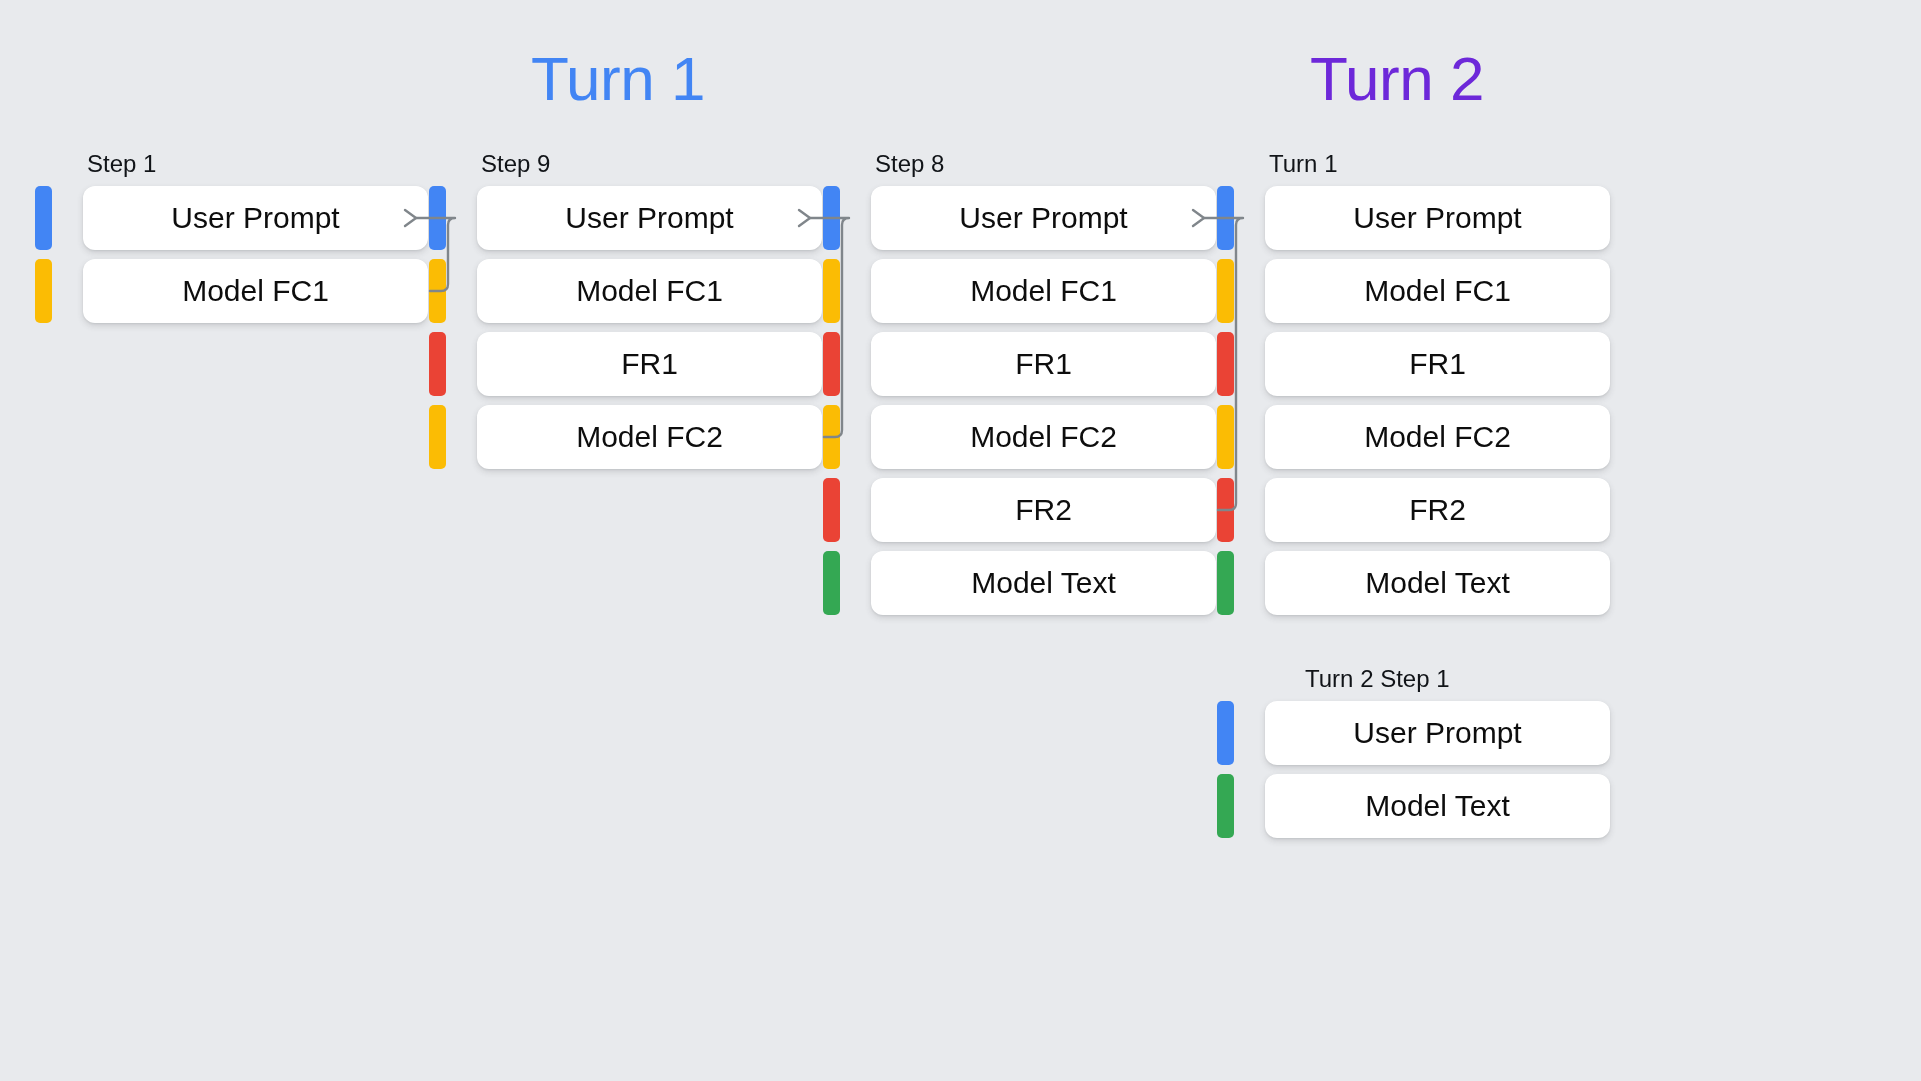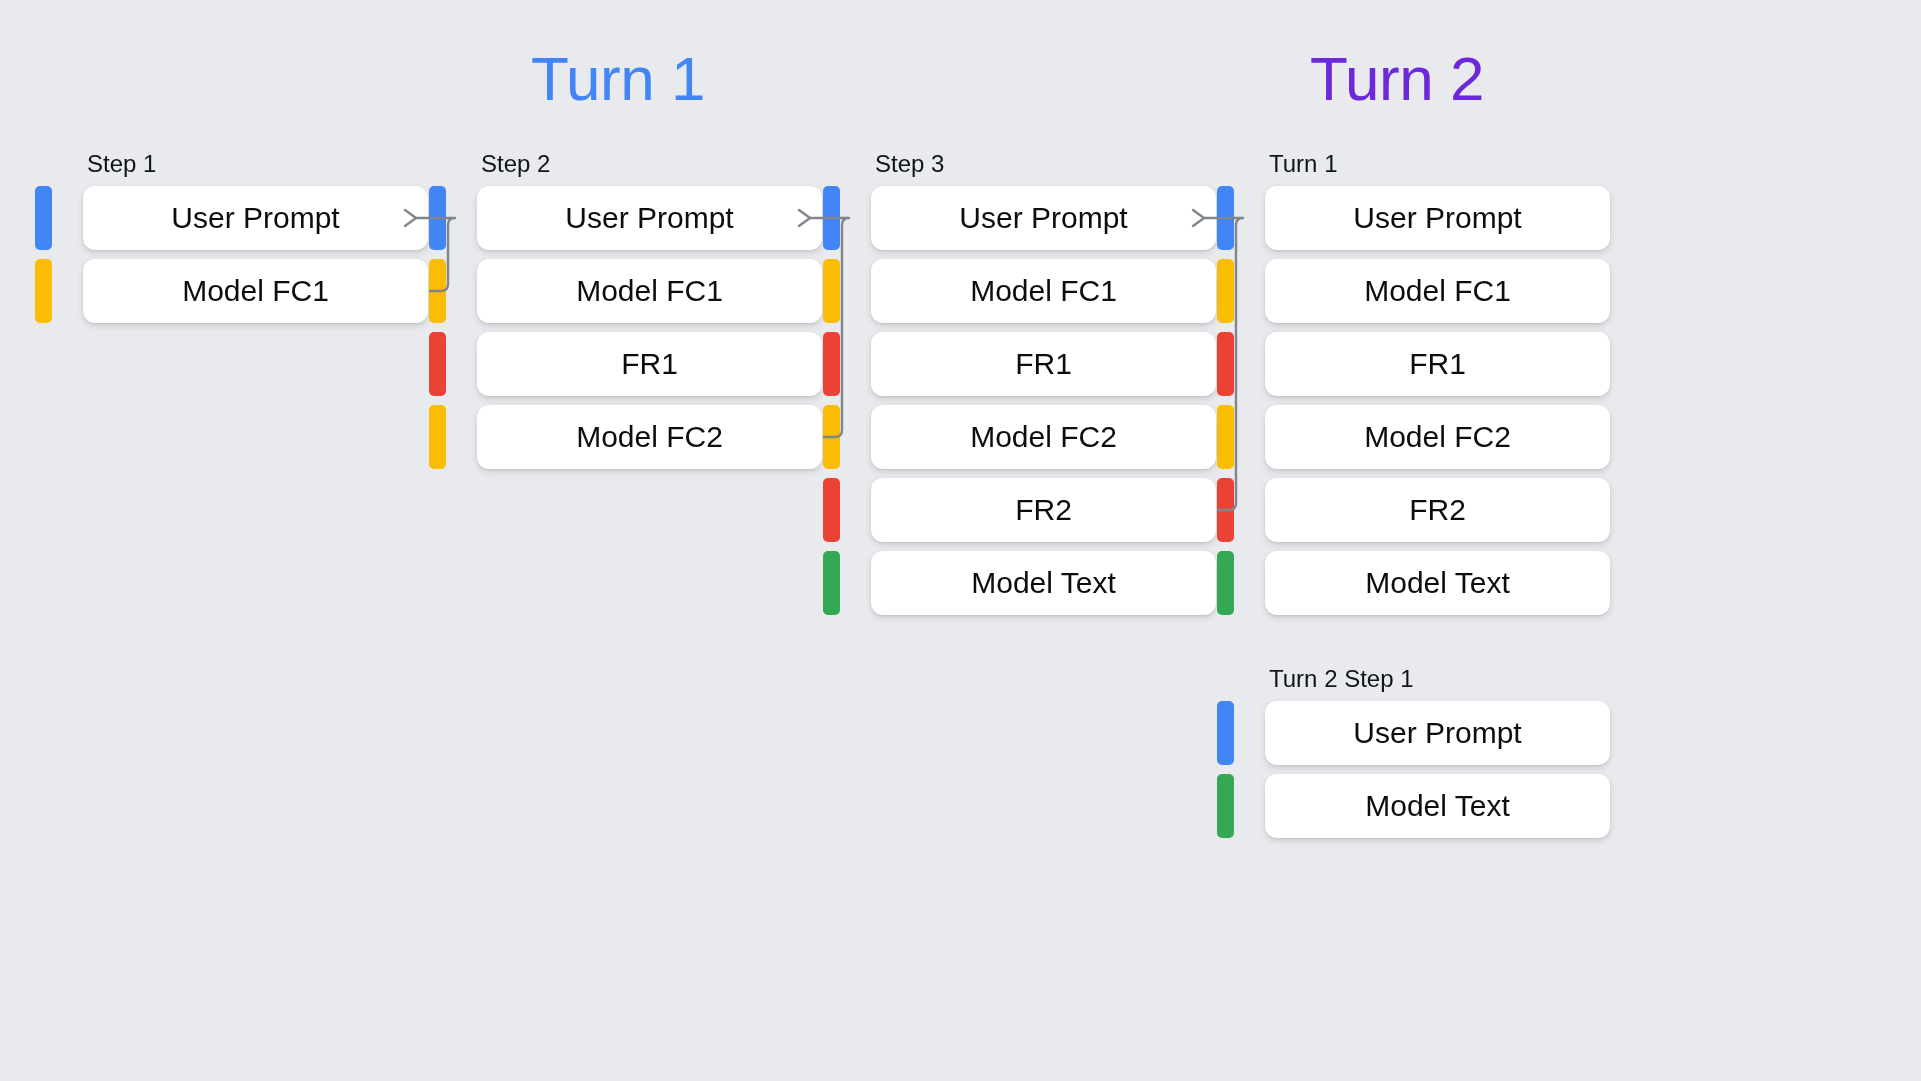--- a/index.html
+++ b/index.html
@@ -125,21 +125,21 @@
           </div>
           <div class="row">
             <div class="bar" style="background: rgb(251, 188, 4);"></div>
             <div class="card">
               <span class="card-label" style="color: rgb(13, 13, 13);">Model FC1</span>
             </div>
           </div>
         </div>
       </div>
       <div class="column" style="left: 429px; top: 150px;">
-        <div class="col-label" style="color: rgb(17, 20, 24);">Step 2</div>
+        <div class="col-label" style="color: rgb(17, 20, 24);">Step 9</div>
         <div class="rows">
           <div class="row">
             <div class="bar" style="background: rgb(66, 133, 244);"></div>
             <div class="card">
               <span class="card-label" style="color: rgb(13, 13, 13);">User Prompt</span>
             </div>
           </div>
           <div class="row">
             <div class="bar" style="background: rgb(251, 188, 4);"></div>
             <div class="card">
@@ -154,21 +154,21 @@
           </div>
           <div class="row">
             <div class="bar" style="background: rgb(251, 188, 4);"></div>
             <div class="card">
               <span class="card-label" style="color: rgb(13, 13, 13);">Model FC2</span>
             </div>
           </div>
         </div>
       </div>
       <div class="column" style="left: 823px; top: 150px;">
-        <div class="col-label" style="color: rgb(17, 20, 24);">Step 3</div>
+        <div class="col-label" style="color: rgb(17, 20, 24);">Step 8</div>
         <div class="rows">
           <div class="row">
             <div class="bar" style="background: rgb(66, 133, 244);"></div>
             <div class="card">
               <span class="card-label" style="color: rgb(13, 13, 13);">User Prompt</span>
             </div>
           </div>
           <div class="row">
             <div class="bar" style="background: rgb(251, 188, 4);"></div>
             <div class="card">
@@ -236,21 +236,21 @@
           </div>
           <div class="row">
             <div class="bar" style="background: rgb(52, 168, 83);"></div>
             <div class="card">
               <span class="card-label" style="color: rgb(13, 13, 13);">Model Text</span>
             </div>
           </div>
         </div>
       </div>
       <div class="column" style="left: 1217px; top: 665px;">
-        <div class="col-label" style="color: rgb(17, 20, 24);">Turn 2 Step 1</div>
+        <div class="col-label" style="color: rgb(17, 20, 24); margin-left: 36px;">Turn 2 Step 1</div>
         <div class="rows">
           <div class="row">
             <div class="bar" style="background: rgb(66, 133, 244);"></div>
             <div class="card">
               <span class="card-label" style="color: rgb(13, 13, 13);">User Prompt</span>
             </div>
           </div>
           <div class="row">
             <div class="bar" style="background: rgb(52, 168, 83);"></div>
             <div class="card">

